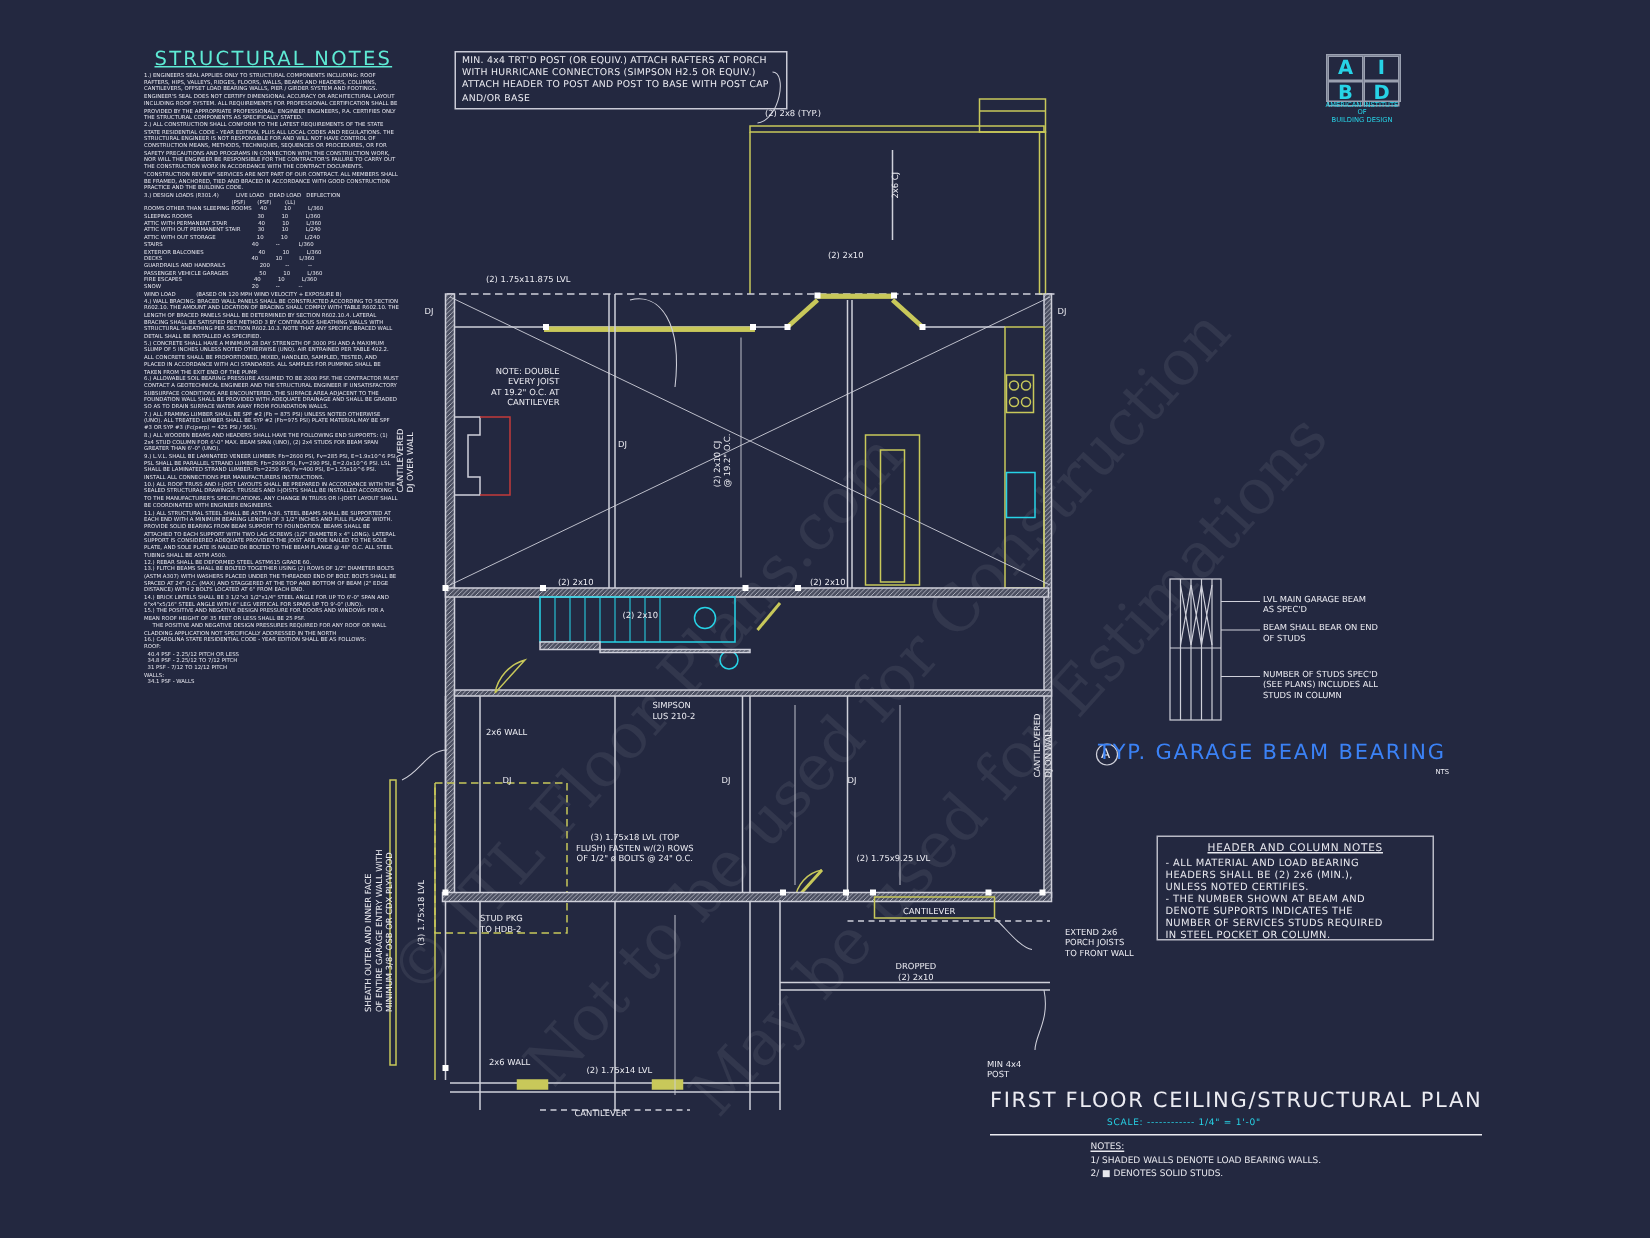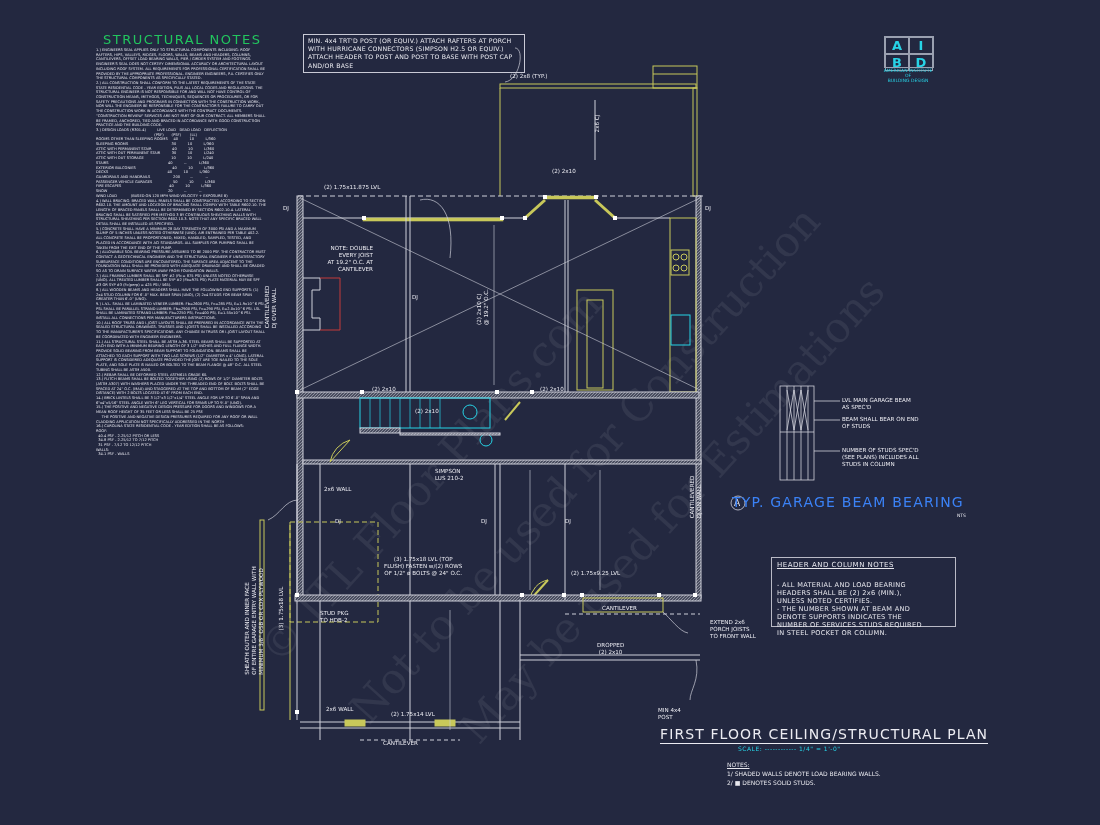--- a/index.html
+++ b/index.html
@@ -1,30 +1,30 @@
 <!DOCTYPE html>
 <html><head>
 <meta charset="utf-8">
 <style>
   html,body{margin:0;padding:0;}
   body{width:1100px;height:825px;background:#232840;overflow:hidden;position:relative;font-family:"DejaVu Sans",sans-serif;color:#e8e8ee;}
   .abs{position:absolute;}
-  .notes-title{left:103px;top:32px;font-size:13px;letter-spacing:1.5px;color:#22c55e;font-family:"DejaVu Sans",sans-serif;}
+  .notes-title{left:103px;top:32px;font-size:13px;letter-spacing:1.5px;text-decoration:underline;color:#5eead4;font-family:"DejaVu Sans",sans-serif;}
   .notes-body{left:96px;top:48px;width:170px;font-size:3.6px;line-height:4.7px;color:#e6e6ee;white-space:pre-wrap;font-family:"DejaVu Sans",sans-serif;}
   .callout{left:303px;top:34px;width:212px;border:1px solid #c9cad6;padding:2px 4px;font-size:6.2px;line-height:8.2px;color:#ececf2;letter-spacing:.2px;}
   .logo{left:884px;top:36px;width:48px;height:30px;border:1px solid #9aa0b0;display:grid;grid-template-columns:1fr 1fr;grid-template-rows:1fr 1fr;}
   .logo span{display:flex;align-items:center;justify-content:center;font-weight:bold;font-size:13px;color:#27d3e6;border:1px solid #9aa0b0;}
   .logo-text{left:872px;top:68px;width:72px;text-align:center;font-size:4.5px;line-height:5px;color:#27d3e6;}
   .detail-label{font-size:5.6px;line-height:7px;color:#ececf2;}
   .detail-title{left:732px;top:494px;font-size:14px;letter-spacing:1.2px;color:#3b82f6;}
   .detail-nts{left:957px;top:513px;font-size:4.5px;color:#ececf2;}
   .hc-box{left:771px;top:557px;width:185px;height:70px;border:1px solid #b9bac6;padding:3px 5px;box-sizing:border-box;}
-  .hc-title{font-size:7px;text-decoration:underline;letter-spacing:.5px;margin-bottom:12px;}
+  .hc-title{font-size:7px;text-decoration:underline;letter-spacing:.5px;text-align:center;margin-bottom:2px;}
   .hc-line{font-size:6.6px;line-height:8px;letter-spacing:.3px;}
-  .plan-title{left:660px;top:726px;font-size:14px;letter-spacing:1.1px;color:#ececf2;border-bottom:1px solid #ececf2;padding-bottom:1px;}
+  .plan-title{left:660px;top:726px;font-size:14px;letter-spacing:1.1px;color:#ececf2;border-bottom:1px solid #ececf2;padding-bottom:14px;}
   .scale{left:738px;top:745px;font-size:6px;color:#27d3e6;letter-spacing:.5px;}
   .pnotes{left:727px;top:760px;font-size:6px;line-height:9px;}
   .pnotes .u{text-decoration:underline;}
   .wm{position:absolute;font-family:"DejaVu Serif",serif;color:rgba(255,255,255,0.07);font-size:42px;transform:rotate(-48deg);transform-origin:left top;white-space:nowrap;pointer-events:none;}
 </style>
 </head>
 <body>
 
 <div class="wm" style="left:250px;top:640px;">© ITL Floor Plans.com</div>
 <div class="wm" style="left:340px;top:700px;">Not to be used for Construction</div>

